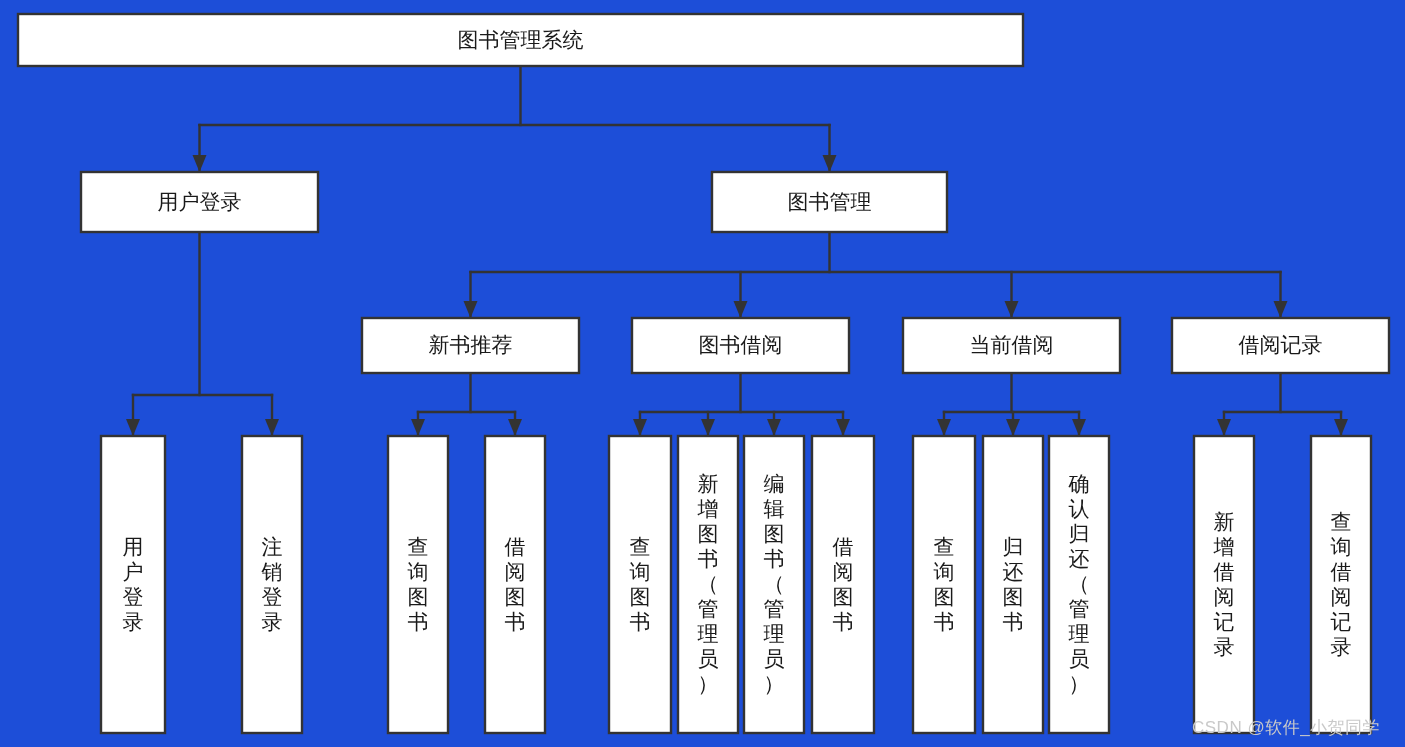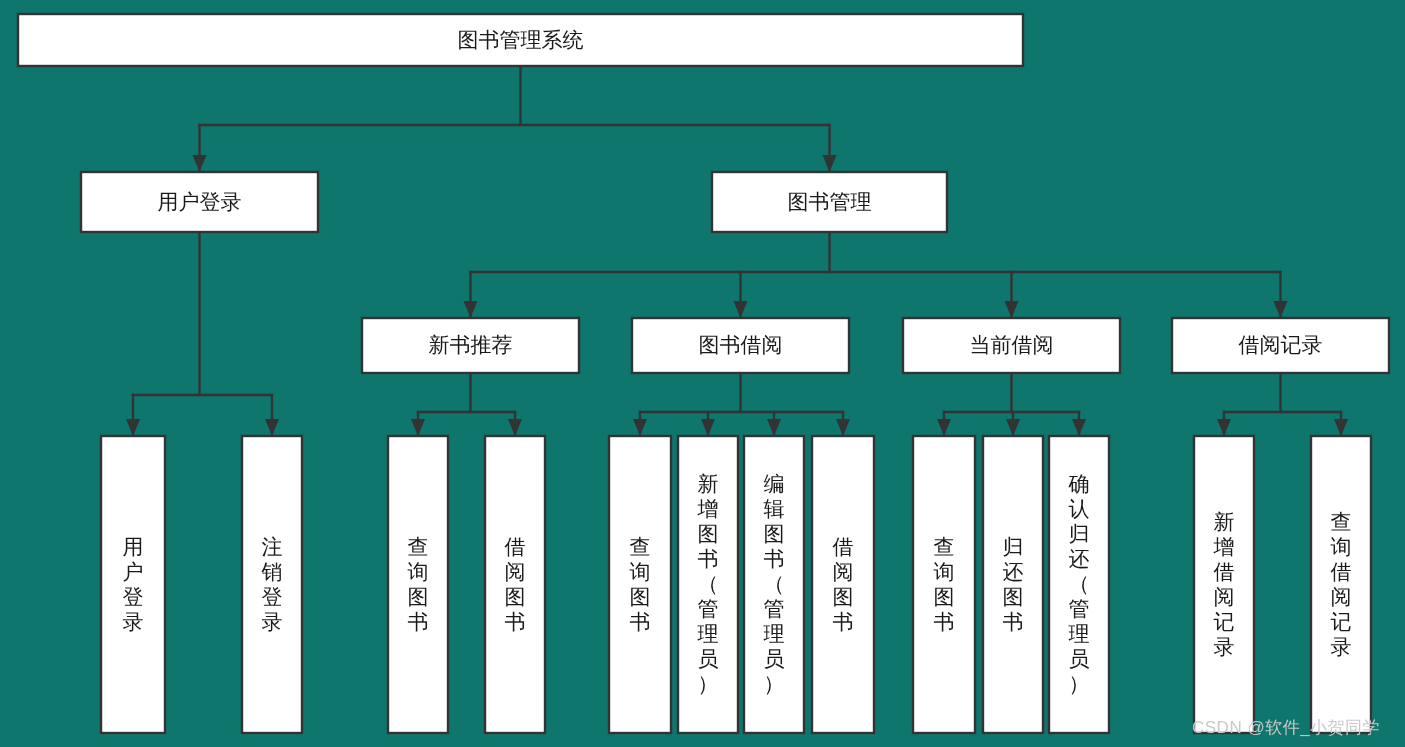--- a/index.html
+++ b/index.html
@@ -7,21 +7,21 @@
     padding: 0;
     background: #ffffff;
   }
   body {
     font-family: "Liberation Sans", "DejaVu Sans", sans-serif;
   }
   #canvas {
     position: relative;
     width: 1405px;
     height: 747px;
-    background: #0f766e;
+    background: #1d4ed8;
     overflow: hidden;
   }
   svg#diagram {
     position: absolute;
     left: 0;
     top: 0;
     width: 1405px;
     height: 747px;
   }
   .node-box {

